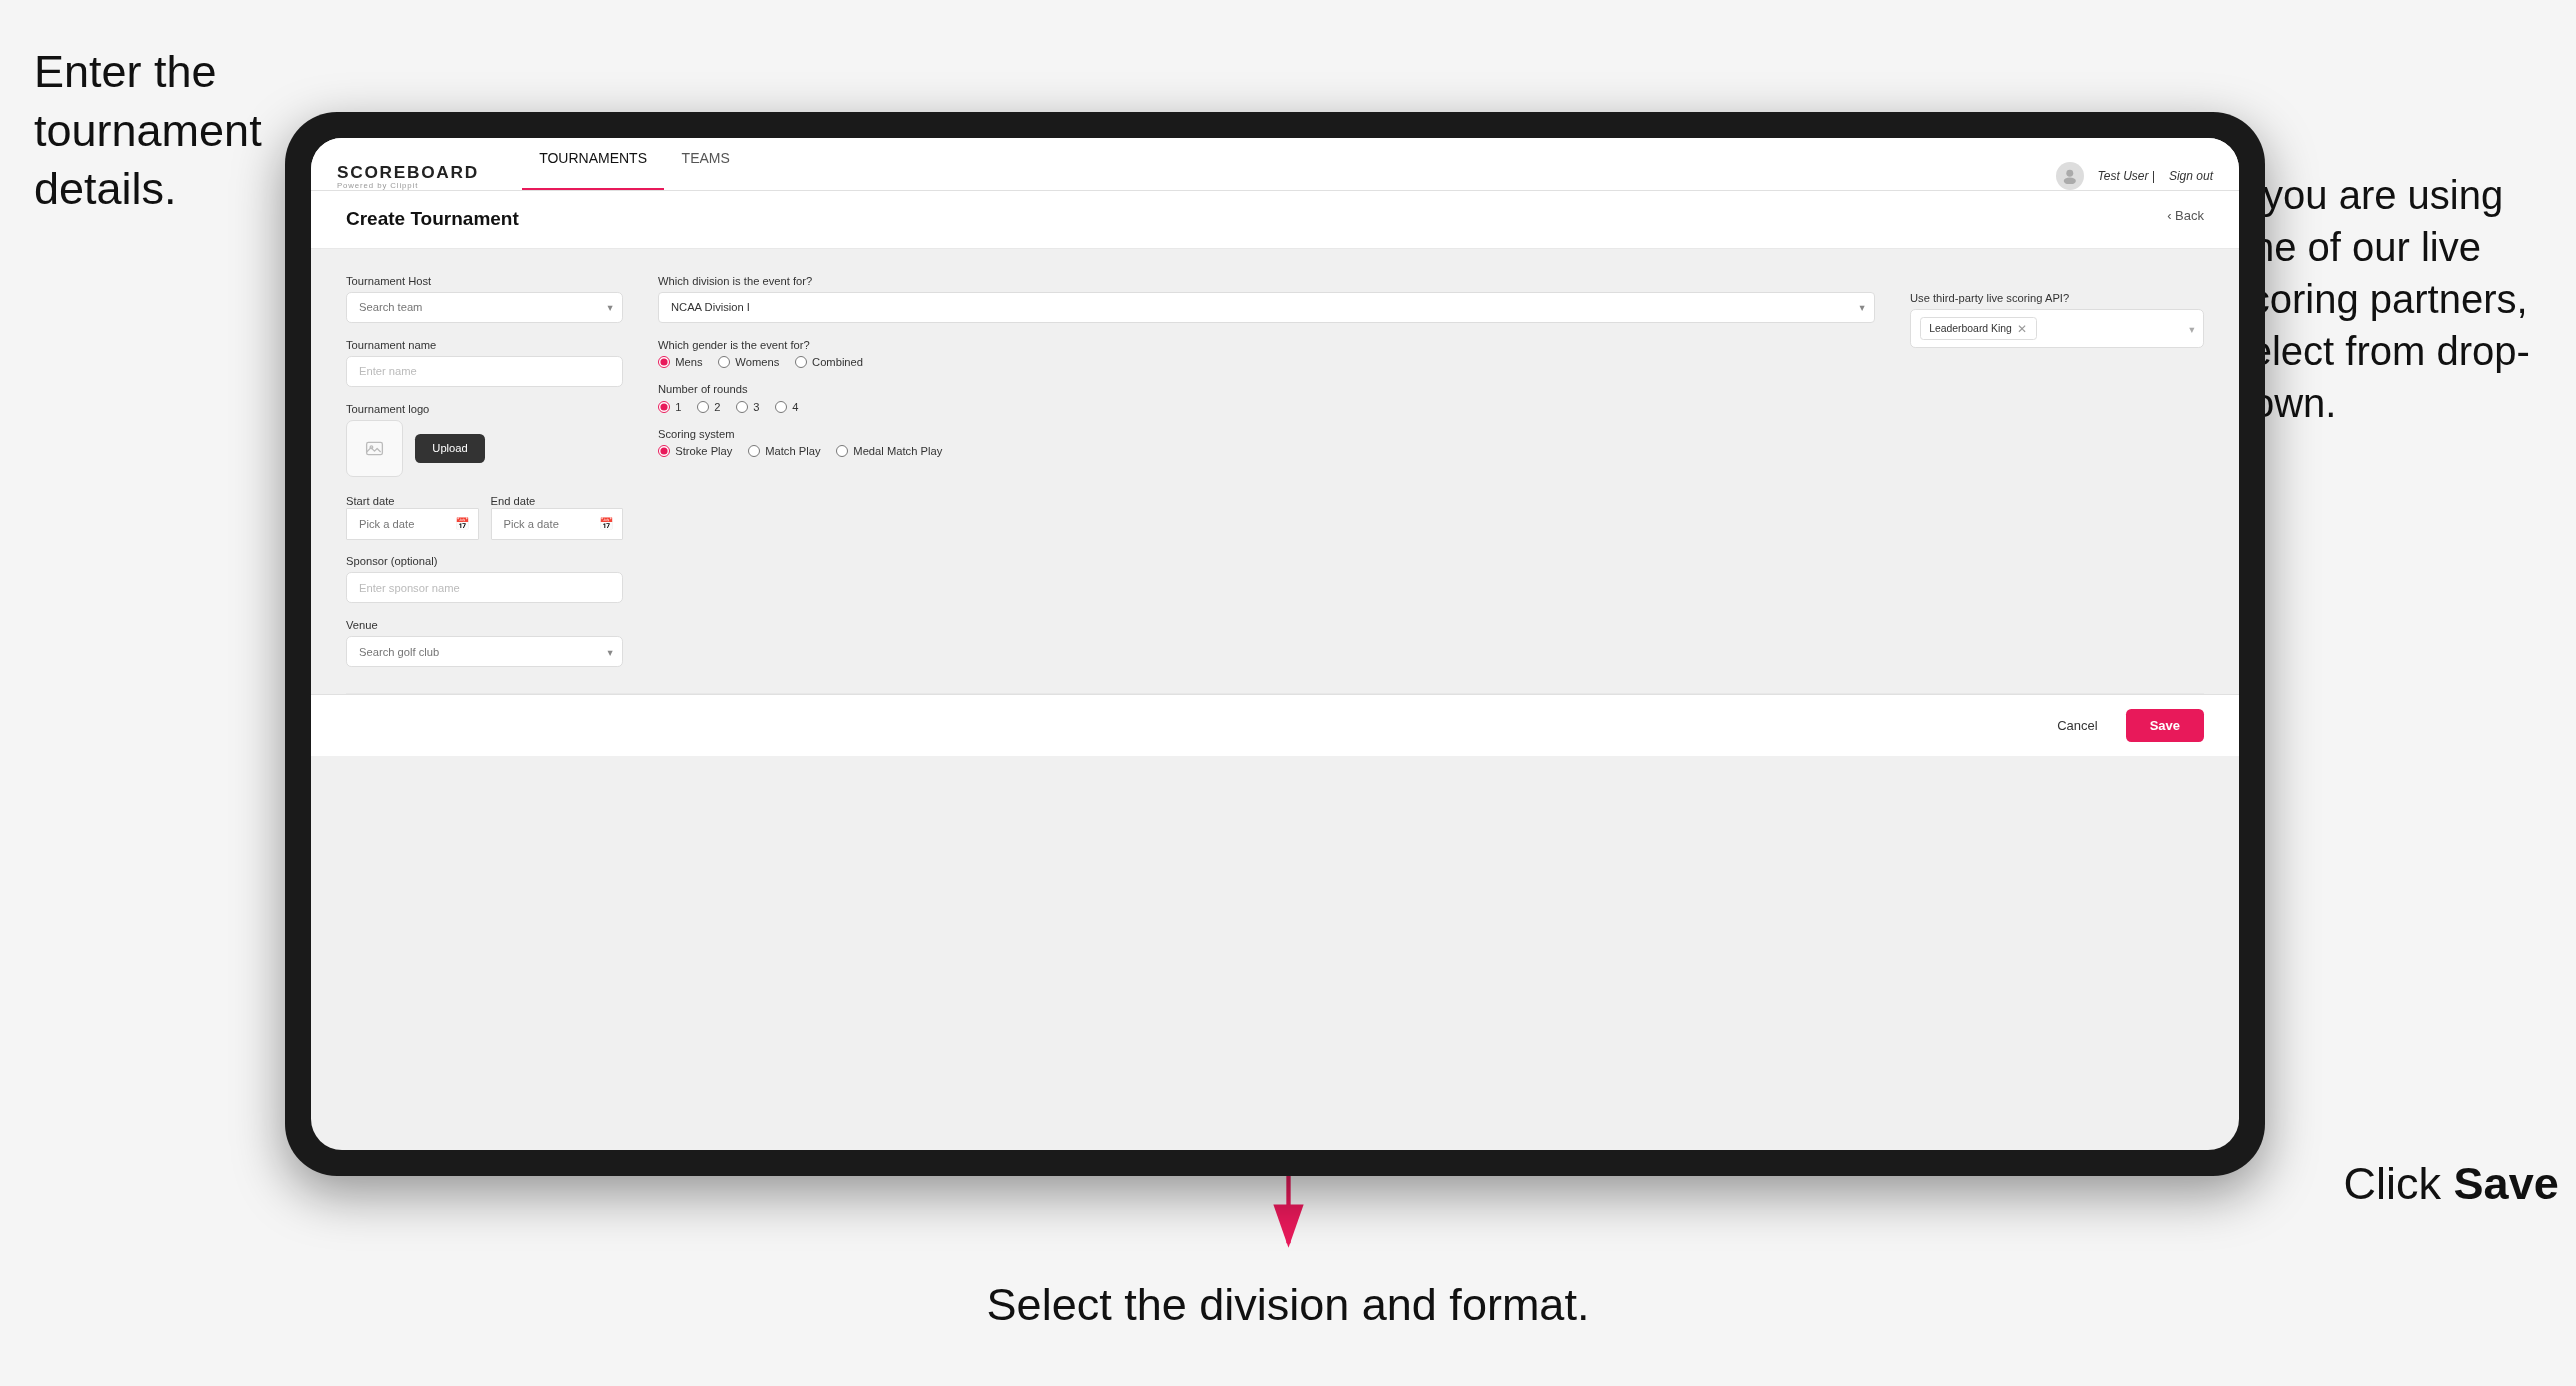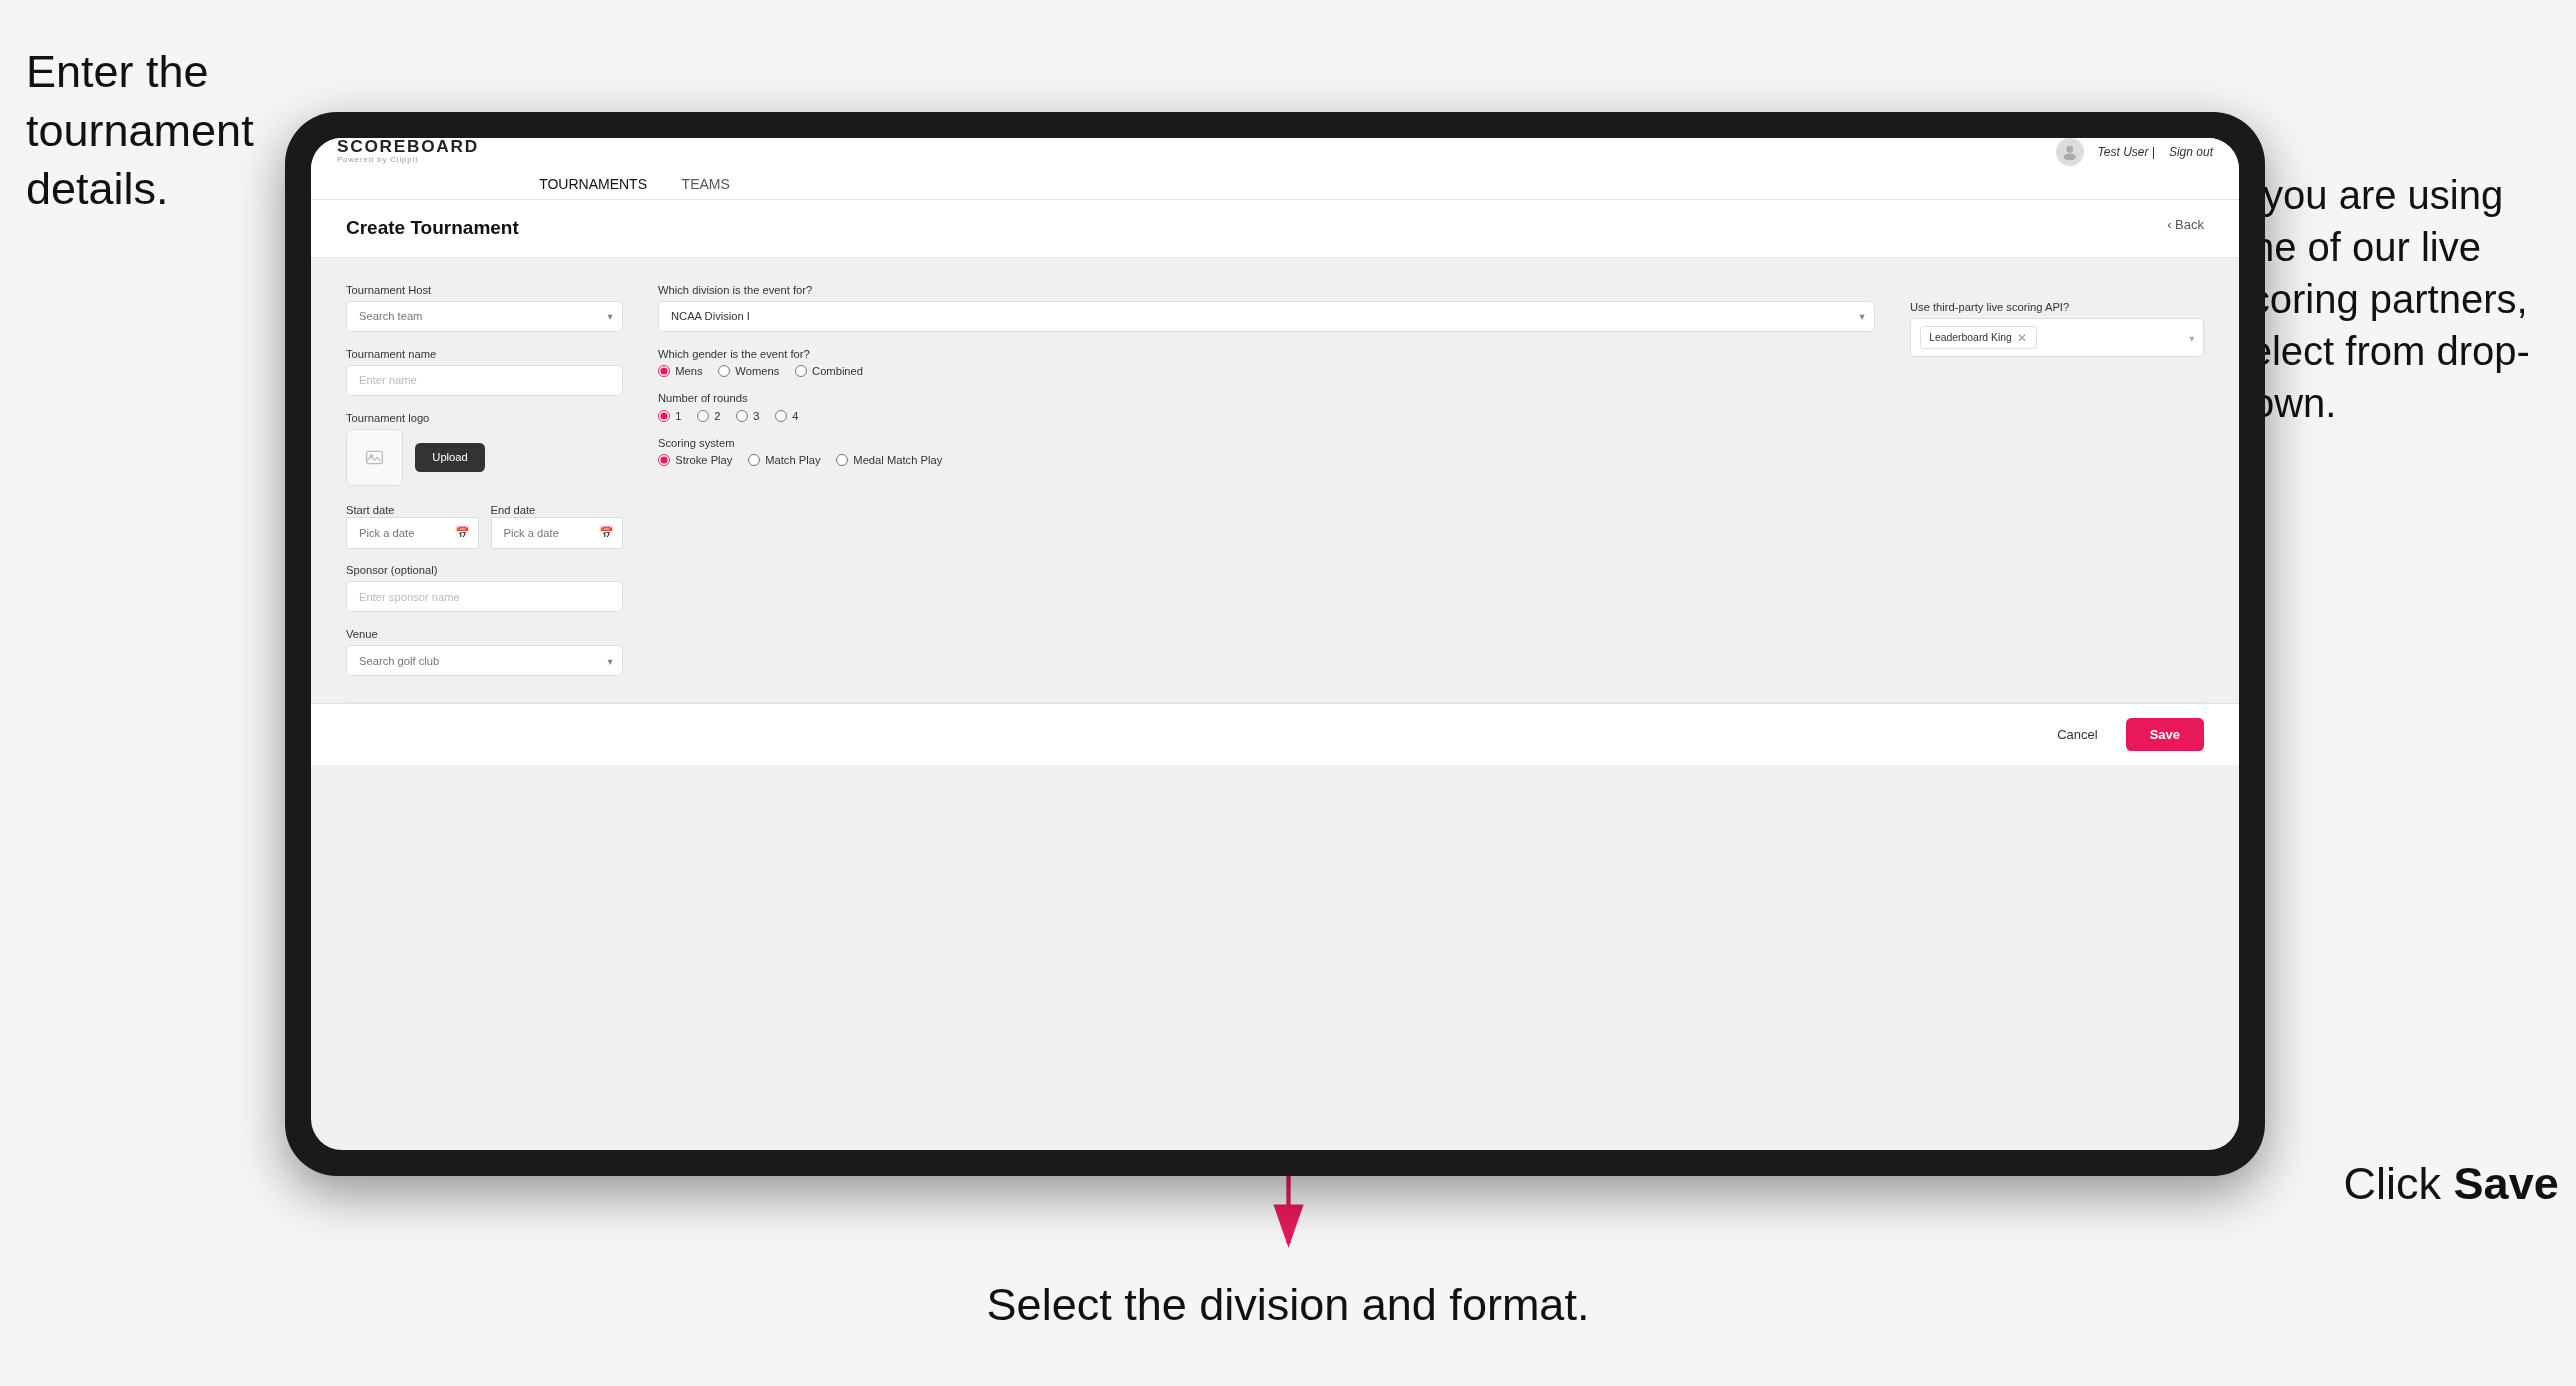--- a/index.html
+++ b/index.html
@@ -13,21 +13,21 @@
     }
 
     
     .annotation {
       position: absolute;
       font-size: 45px;
       font-weight: 400;
       color: #111;
       line-height: 1.3;
     }
-    .annotation-tl { top: 43px; left: 26px; width: 242px; }
+    .annotation-tl { top: 43px; left: 34px; width: 242px; }
     .annotation-tr { top: 169px; right: 17.3px; width: 329px; font-size: 40px; }
     .annotation-br { bottom: 173px; right: 17.3px; font-size: 45px; }
     .annotation-bc { bottom: 52px; left: 50%; transform: translateX(-50%); font-size: 45px; white-space: nowrap; }
 
     
     .arrow-tl {
       position: absolute;
       top: 199px;
       left: 268px;
       width: 329px;
@@ -70,23 +70,23 @@
       width: 100%;
       height: 100%;
       background: #f0f0f0;
       display: flex;
       flex-direction: column;
     }
 
     
     .nav-bar {
       background: white;
-      height: 62px;
-      display: flex;
-      align-items: flex-start;
+      height: 53px;
+      display: flex;
+      align-items: flex-end;
       padding: 0 26px;
       border-bottom: 0.9px solid #e0e0e0;
       flex-shrink: 0;
     }
     .nav-logo {
       display: flex;
       flex-direction: column;
       margin-right: 43px;
     }
     .nav-logo-title {

